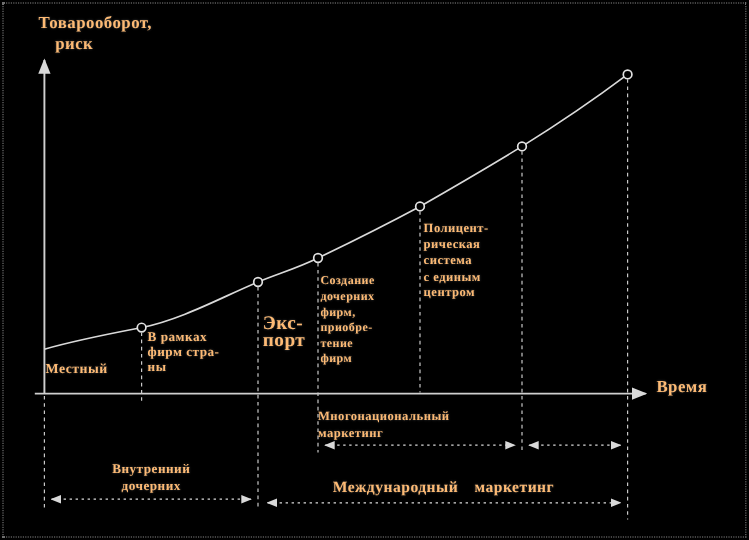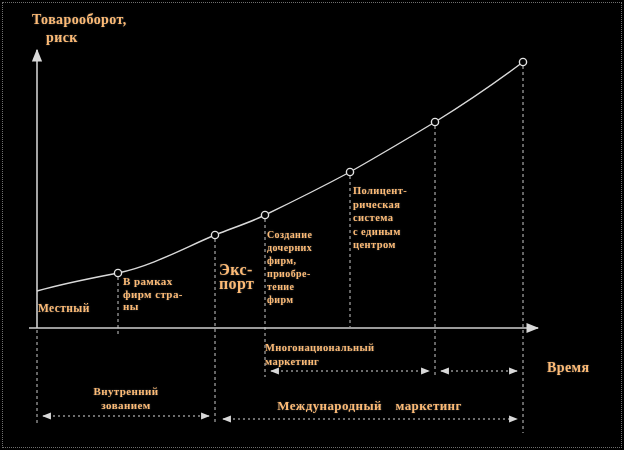--- a/index.html
+++ b/index.html
@@ -4,21 +4,21 @@
 <style>
   html,body{margin:0;padding:0;background:#000;}
   .canvas{position:relative;width:624px;height:450px;background:#000;overflow:hidden;
           font-family:"Liberation Serif", serif;}
   .frame{position:absolute;inset:2px;border:1px dotted #6f6f6f;pointer-events:none;}
   svg.draw{position:absolute;left:0;top:0;width:624px;height:450px;}
   .lbl{position:absolute;color:#fdba74;font-weight:700;white-space:pre-line;
        letter-spacing:.4px;text-shadow:0 0 2px rgba(255,255,255,.28);}
   .ylab1{left:32px;top:12px;font-size:14px;}
   .ylab2{left:46px;top:30px;font-size:14px;}
-  .xlab{left:547px;top:316px;font-size:14px;margin-top:44px;}
+  .xlab{left:547px;top:316px;font-size:14px;}
   .s0{left:38px;top:302px;font-size:11.5px;}
   .s1{left:123px;top:275px;font-size:11px;line-height:12.5px;}
   .s2{left:219px;top:263px;font-size:16px;line-height:14px;}
   .s3{left:267px;top:228px;font-size:10px;line-height:13px;}
   .s4{left:353px;top:184px;font-size:10.5px;line-height:13.5px;}
   .s5{left:438px;top:130px;font-size:10px;line-height:13.6px;}
   .bMulti{left:265px;top:341px;width:170px;text-align:left;font-size:10.5px;line-height:14px;}
   .bGlobal{left:437px;top:328px;font-size:10.5px;line-height:11.8px;}
   .bDom{left:37px;top:384px;width:178px;text-align:center;font-size:11px;line-height:14px;}
   .bInt{left:217px;top:398px;width:305px;text-align:center;font-size:13px;word-spacing:10px;}
@@ -88,15 +88,15 @@
 фирм</div>
   <div class="lbl s4">Полицент-
 рическая
 система
 с единым
 центром</div>
 
   <div class="lbl bMulti">Многонациональный
 маркетинг</div>
   <div class="lbl bDom">Внутренний
-зованием</div>
+дочерних</div>
   <div class="lbl bInt">Международный маркетинг</div>
 </div>
 
 </body></html>

